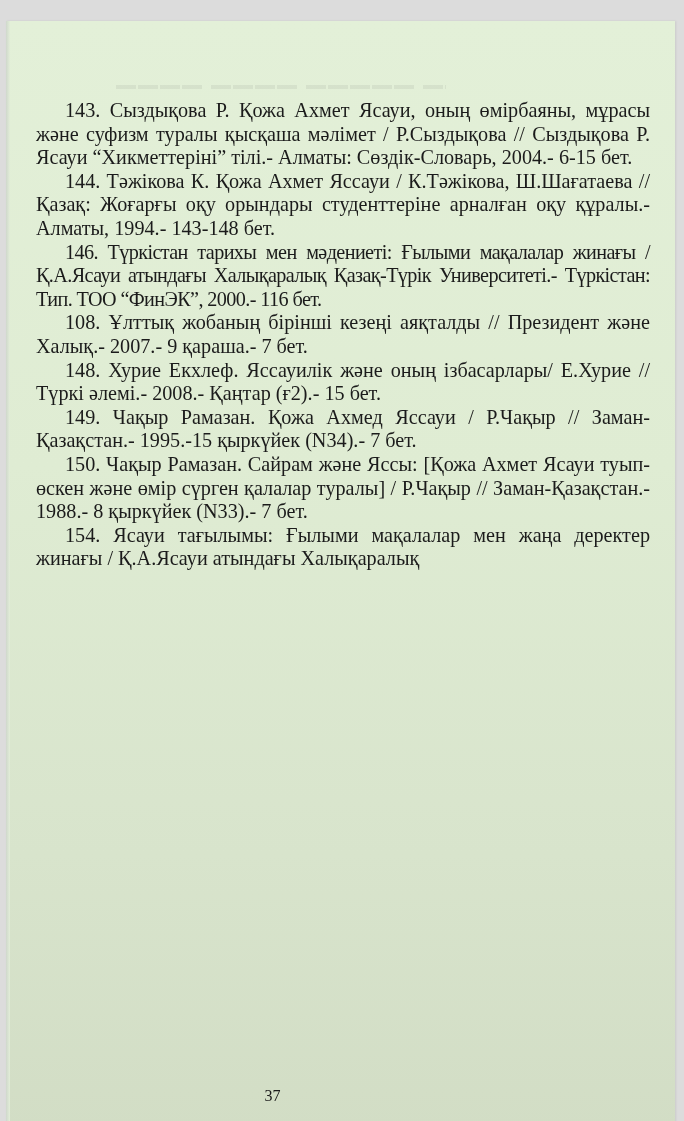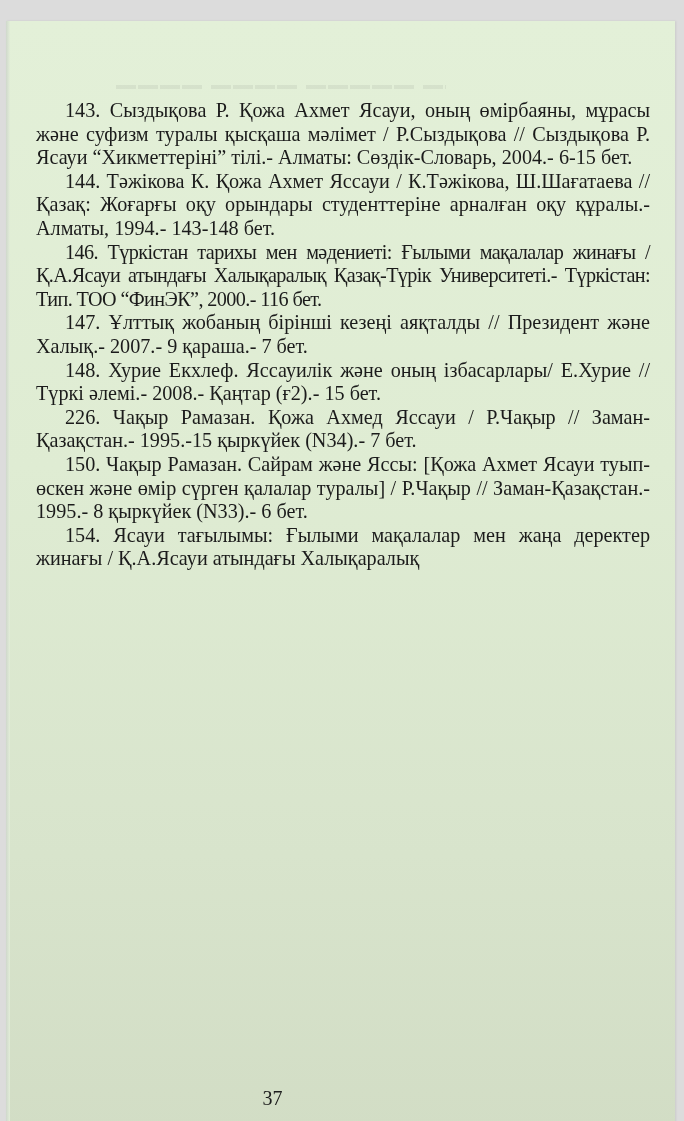--- a/index.html
+++ b/index.html
@@ -25,34 +25,34 @@
   }
   .text-block {
     position:absolute; left:30px; top:78px; width:614px;
     color:#1b1b1b; font-size:20.2px; line-height:23.6px;
     text-align:justify; text-align-last:auto;
   }
   .entry { margin:0; text-indent:29px; hyphens:none; }
   .entry.tight { letter-spacing:-0.6px; }
   .page-number {
     position:absolute; left:0; width:533px; top:1066px;
-    text-align:center; font-size:20px; color:#1b1b1b;
+    text-align:center; font-size:16px; color:#1b1b1b;
   }
 </style>
 </head>
 <body>
 
 <div class="page">
   <div class="bleed">▬▬▬▬ ▬▬▬▬ ▬▬▬▬▬ ▬▬▬▬▬▬</div>
 
   <div class="text-block">
     <p class="entry">143. Сыздықова Р.  Қожа Ахмет Ясауи, оның өмірбаяны, мұрасы және суфизм туралы қысқаша мәлімет / Р.Сыздықова // Сыздықова Р. Ясауи “Хикметтеріні” тілі.- Алматы: Сөздік-Словарь, 2004.- 6-15 бет.</p>
     <p class="entry">144. Тәжікова К.  Қожа Ахмет Яссауи / К.Тәжікова, Ш.Шағатаева // Қазақ: Жоғарғы оқу  орындары студенттеріне арналған оқу құралы.- Алматы, 1994.- 143-148 бет.</p>
     <p class="entry tight">146. Түркістан тарихы мен мәдениеті: Ғылыми мақалалар жинағы / Қ.А.Ясауи атындағы Халықаралық Қазақ-Түрік Университеті.- Түркістан: Тип. ТОО “ФинЭК”, 2000.- 116 бет.</p>
-    <p class="entry">147. Ұлттық жобаның бірінші кезеңі аяқталды // Президент және Халық.- 2007.- 9 қараша.- 7 бет.</p>
+    <p class="entry">108. Ұлттық жобаның бірінші кезеңі аяқталды // Президент және Халық.- 2007.- 9 қараша.- 7 бет.</p>
     <p class="entry">148. Хурие Екхлеф.  Яссауилік және оның ізбасарлары/ Е.Хурие // Түркі әлемі.- 2008.- Қаңтар (ғ2).- 15 бет.</p>
-    <p class="entry">226. Чақыр Рамазан.  Қожа Ахмед Яссауи / Р.Чақыр // Заман-Қазақстан.- 1995.-15 қыркүйек (N34).- 7 бет.</p>
-    <p class="entry">150. Чақыр Рамазан.  Сайрам және Яссы: [Қожа Ахмет Ясауи туып-өскен және өмір сүрген қалалар туралы] / Р.Чақыр // Заман-Қазақстан.- 1995.- 8 қыркүйек (N33).- 6 бет.</p>
+    <p class="entry">149. Чақыр Рамазан.  Қожа Ахмед Яссауи / Р.Чақыр // Заман-Қазақстан.- 1995.-15 қыркүйек (N34).- 7 бет.</p>
+    <p class="entry">150. Чақыр Рамазан.  Сайрам және Яссы: [Қожа Ахмет Ясауи туып-өскен және өмір сүрген қалалар туралы] / Р.Чақыр // Заман-Қазақстан.- 1988.- 8 қыркүйек (N33).- 7 бет.</p>
     <p class="entry">154. Ясауи тағылымы: Ғылыми мақалалар мен жаңа деректер жинағы / Қ.А.Ясауи атындағы Халықаралық</p>
   </div>
 
   <div class="page-number">37</div>
 </div>
 
 </body></html>

